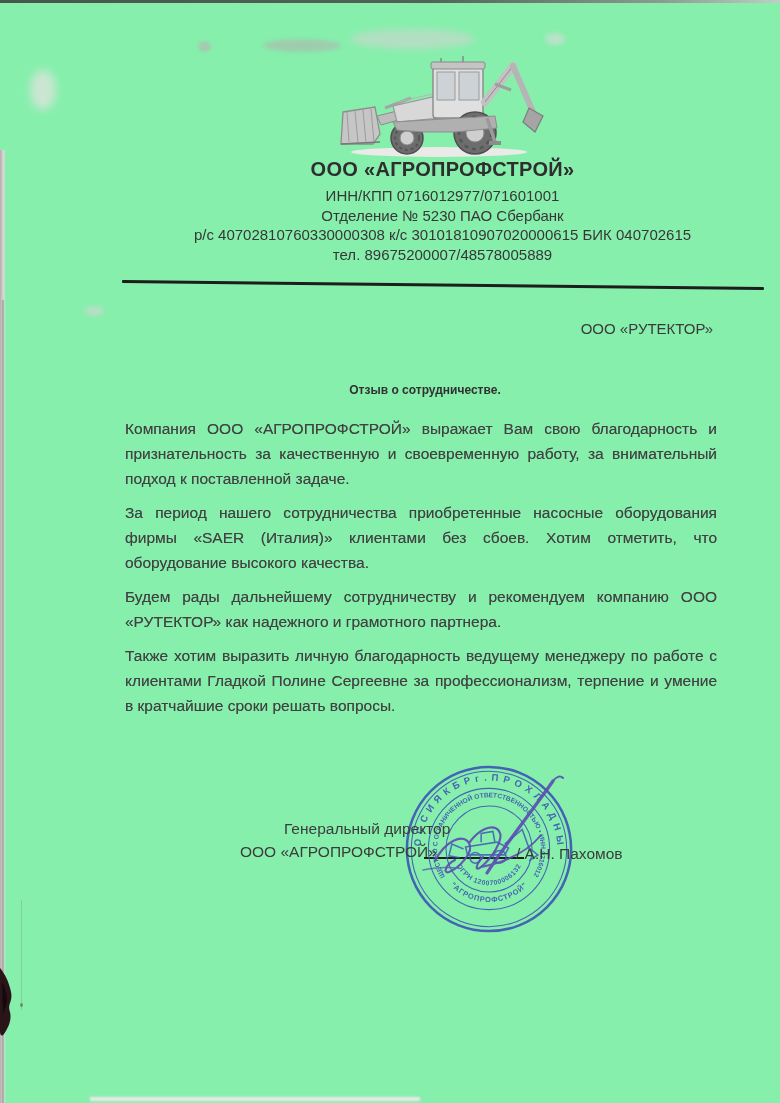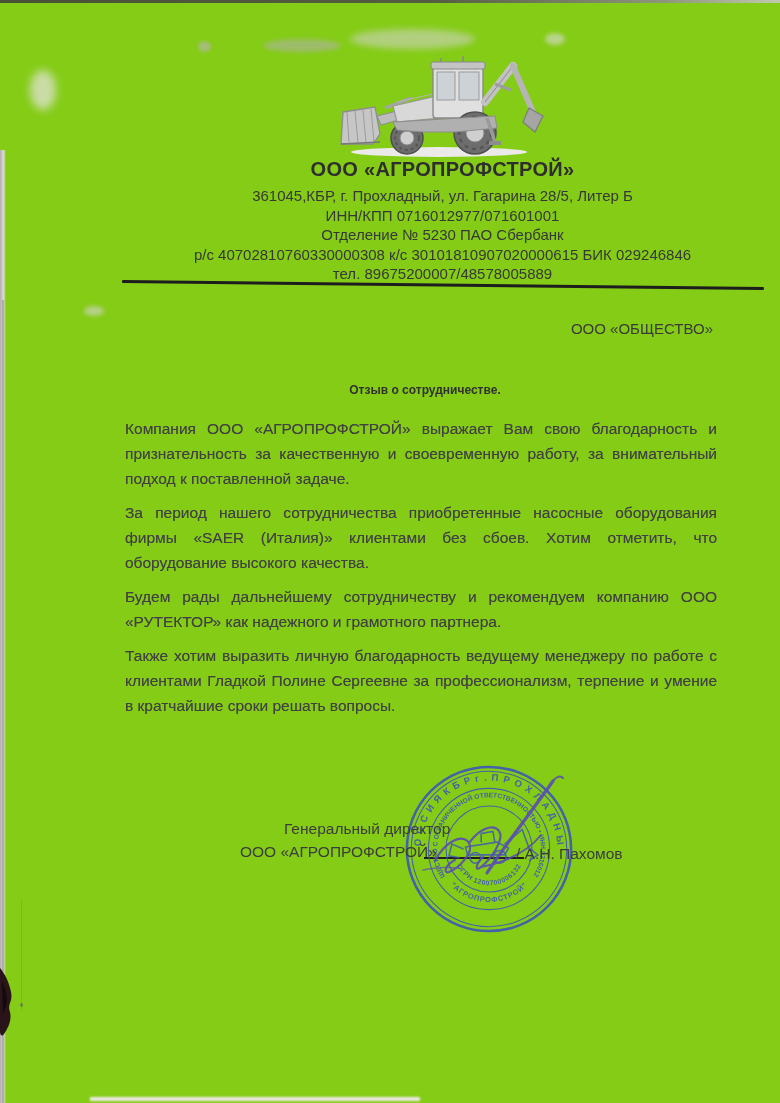--- a/index.html
+++ b/index.html
@@ -1,19 +1,19 @@
 <!DOCTYPE html>
 <html><head>
 <meta charset="utf-8">
 <style>
   html,body{margin:0;padding:0;background:#8a8a8a;}
   .page{
     position:relative;
     width:780px;height:1103px;
-    background:#84cc16;
+    background:#86efac;
     overflow:hidden;
     font-family:"Liberation Sans", sans-serif;
     color:#3e3e3e;
   }
   
   .top-edge{position:absolute;left:0;top:0;width:780px;height:3px;
     background:linear-gradient(to right,#3c3c3c 0%,#4a4a4a 55%,#8d8d8d 85%,#c9c9c9 100%);opacity:.85;}
   .left-strip{position:absolute;left:0;top:150px;width:6px;height:953px;
     background:linear-gradient(to right,#b4adad,#ddd8d8 60%,rgba(255,255,255,0));}
   .left-strip-core{position:absolute;left:2px;top:300px;width:2px;height:803px;background:#948d8d;opacity:.55;}
@@ -108,29 +108,28 @@
     <path d="M178,16 L198,62" stroke="#b5b5b5" stroke-width="6" stroke-linecap="round"></path>
     <path d="M160,34 L176,40" stroke="#9e9e9e" stroke-width="3"></path>
     <path d="M194,58 L208,66 L200,82 L188,72 Z" fill="#a5a5a5" stroke="#7d7d7d" stroke-width="1.2"></path>
 
     <path d="M152,68 L160,92" stroke="#9a9a9a" stroke-width="3.5"></path>
     <rect x="154" y="91" width="12" height="4" fill="#8d8d8d"></rect>
   </svg>
 
   <div class="header">
     <div class="company-name">ООО «АГРОПРОФСТРОЙ»</div>
-    <div class="addr">361045,КБР, г. Прохладный, ул. Гагарина 28/5, Литер Б</div>
     <div class="addr">ИНН/КПП 0716012977/071601001</div>
     <div class="addr">Отделение № 5230 ПАО Сбербанк</div>
-    <div class="addr">р/с 40702810760330000308 к/с 30101810907020000615 БИК 029246846</div>
+    <div class="addr">р/с 40702810760330000308 к/с 30101810907020000615 БИК 040702615</div>
     <div class="addr">тел. 89675200007/48578005889</div>
   </div>
   <div class="header-rule"></div>
 
-  <div class="recipient">ООО «ОБЩЕСТВО»</div>
+  <div class="recipient">ООО «РУТЕКТОР»</div>
 
   <div class="title">Отзыв о сотрудничестве.</div>
 
   <div class="body-text">
     <p>Компания ООО «АГРОПРОФСТРОЙ» выражает Вам свою благодарность и признательность за качественную и своевременную работу, за внимательный подход к поставленной задаче.</p>
     <p>За период нашего сотрудничества приобретенные насосные оборудования фирмы «SAER (Италия)» клиентами без сбоев. Хотим отметить, что оборудование высокого качества.</p>
     <p>Будем рады дальнейшему сотрудничеству и рекомендуем компанию ООО «РУТЕКТОР» как надежного и грамотного партнера.</p>
     <p>Также хотим выразить личную благодарность ведущему менеджеру по работе с клиентами Гладкой Полине Сергеевне за профессионализм, терпение и умение в кратчайшие сроки решать вопросы.</p>
   </div>
 

